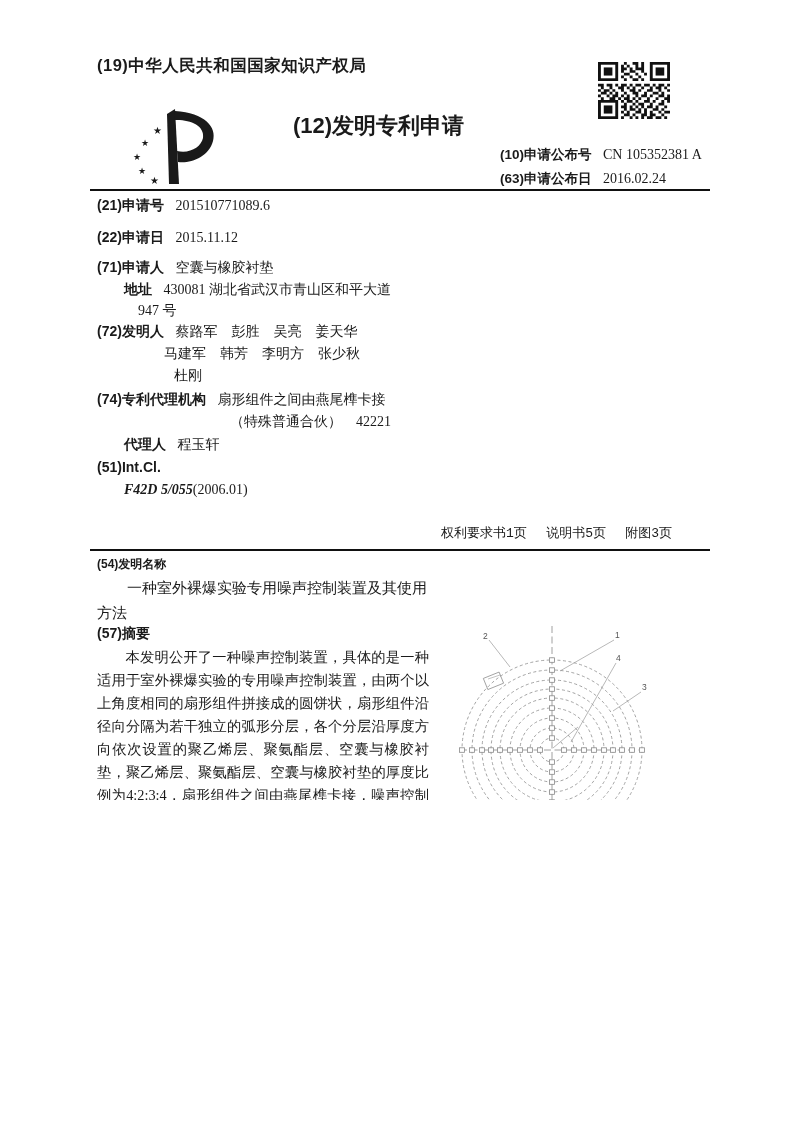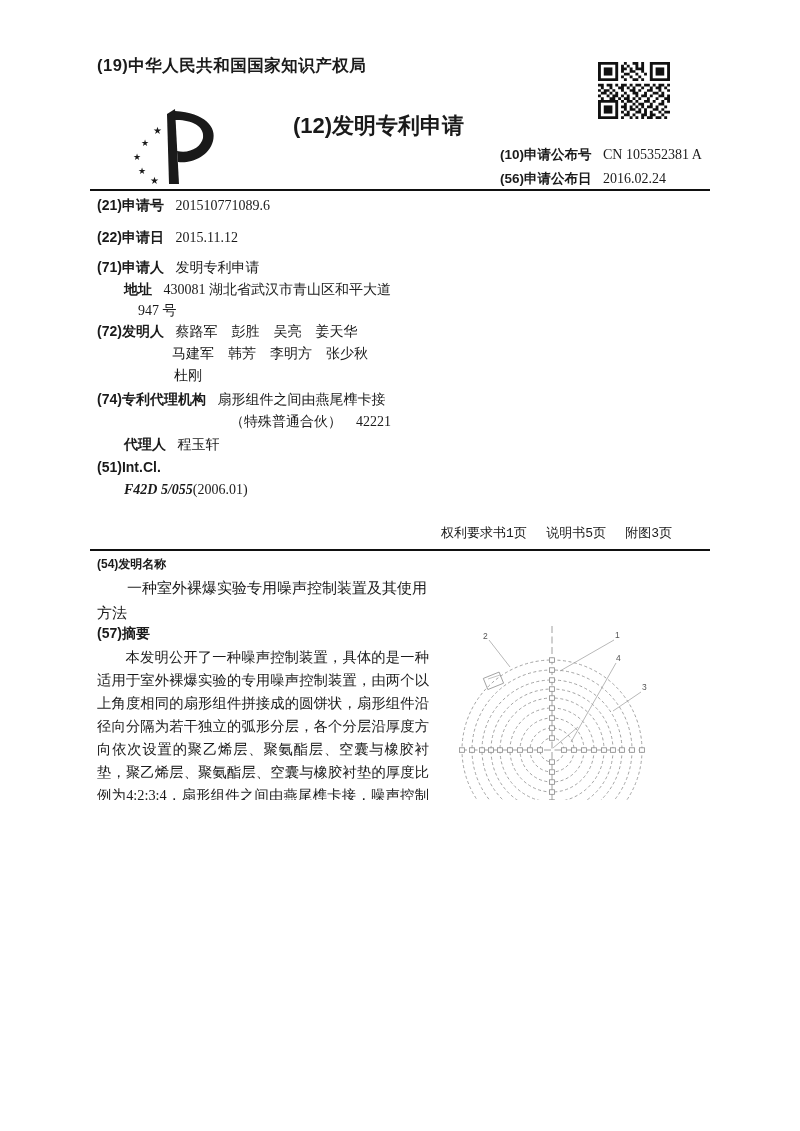--- a/index.html
+++ b/index.html
@@ -56,49 +56,49 @@
     <text x="27" y="78" font-size="10" fill="#1a1a1a">★</text>
   </svg>
 
   <div class="abs hei" style="left:293px;top:111px;font-size:22px;">(12)发明专利申请</div>
 
   <div class="abs row" style="left:500px;top:146px;">
     <span class="lbl" style="font-size:13.5px;">(10)申请公布号</span>
     <span class="val" style="font-size:14px;">CN 105352381 A</span>
   </div>
   <div class="abs row" style="left:500px;top:170px;">
-    <span class="lbl" style="font-size:13.5px;">(56)申请公布日</span>
+    <span class="lbl" style="font-size:13.5px;">(63)申请公布日</span>
     <span class="val" style="font-size:14px;">2016.02.24</span>
   </div>
 
   <div class="abs rule" style="left:90px;top:189px;width:620px;"></div>
 
   <div class="abs row" style="left:97px;top:197px;">
     <span class="lbl">(21)申请号</span>
     <span class="val">201510771089.6</span>
   </div>
   <div class="abs row" style="left:97px;top:229px;">
     <span class="lbl">(22)申请日</span>
     <span class="val">2015.11.12</span>
   </div>
   <div class="abs row" style="left:97px;top:259px;">
     <span class="lbl">(71)申请人</span>
-    <span class="val">发明专利申请</span>
+    <span class="val">空囊与橡胶衬垫</span>
   </div>
   <div class="abs row" style="left:124px;top:281px;">
     <span class="lbl">地址</span>
     <span class="val">430081 湖北省武汉市青山区和平大道</span>
   </div>
   <div class="abs cont" style="left:138px;top:302px;">947 号</div>
 
   <div class="abs row" style="left:97px;top:323px;">
     <span class="lbl">(72)发明人</span>
     <span class="val">蔡路军　彭胜　吴亮　姜天华</span>
   </div>
-  <div class="abs cont" style="left:172px;top:345px;">马建军　韩芳　李明方　张少秋</div>
+  <div class="abs cont" style="left:164px;top:345px;">马建军　韩芳　李明方　张少秋</div>
   <div class="abs cont" style="left:174px;top:367px;">杜刚</div>
 
   <div class="abs row" style="left:97px;top:391px;">
     <span class="lbl">(74)专利代理机构</span>
     <span class="val">扇形组件之间由燕尾榫卡接</span>
   </div>
   <div class="abs cont" style="left:230px;top:413px;">（特殊普通合伙）　42221</div>
   <div class="abs row" style="left:124px;top:436px;">
     <span class="lbl">代理人</span>
     <span class="val">程玉轩</span>

